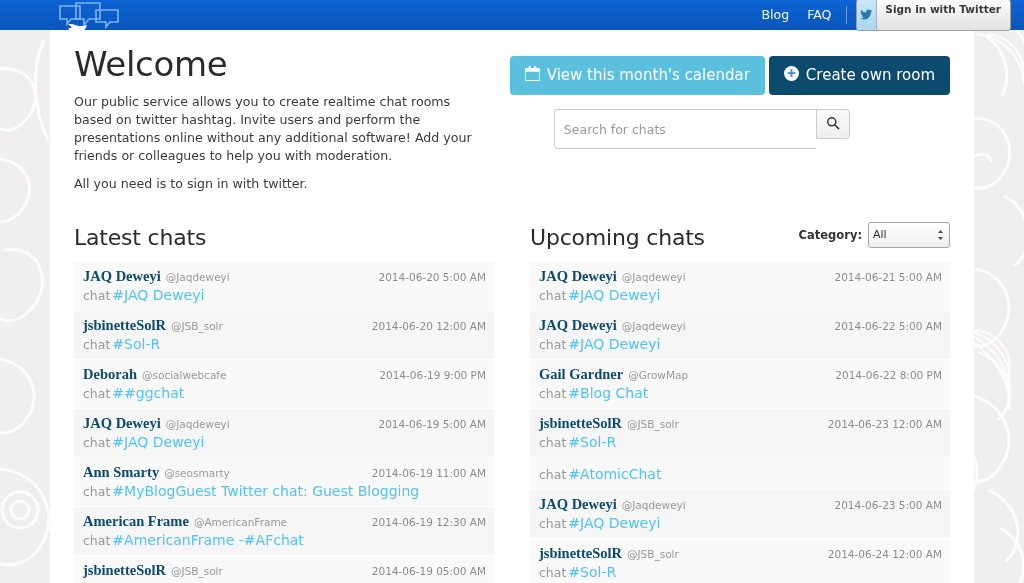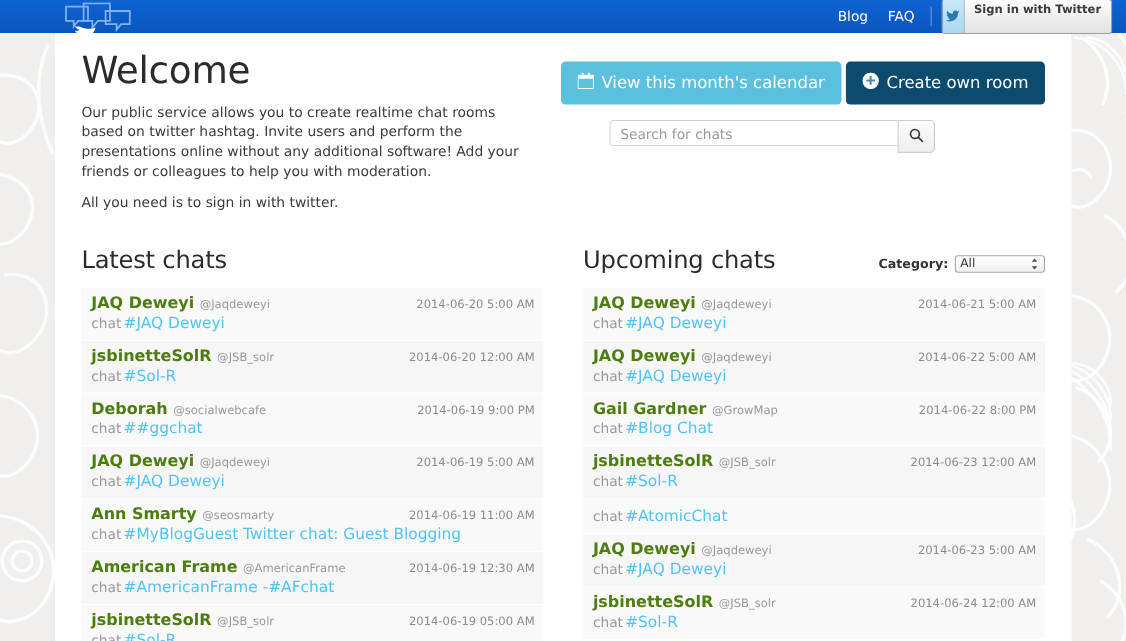--- a/index.html
+++ b/index.html
@@ -132,21 +132,21 @@
 
   .search-row {
     margin-top: 14px;
     display: flex;
     justify-content: center;
     padding-right: 56px;
   }
   .search-group { display: flex; }
   .search-input {
     width: 262px;
-    height: 24px;
+    height: 40px;
     border: 1px solid #ccc;
     border-right: none;
     border-radius: 4px 0 0 4px;
     padding: 0 9px;
     font-size: 12.5px;
     color: #555;
     font-family: inherit;
     outline: none;
     background: #fff;
   }
@@ -188,21 +188,21 @@
     gap: 6px;
     padding-bottom: 2px;
   }
   .cat-label {
     font-size: 11.5px;
     font-weight: bold;
     color: #333;
   }
   .cat-select {
     width: 82px;
-    height: 16px;
+    height: 26px;
     border: 1px solid #a6a6a6;
     border-radius: 3px;
     background: linear-gradient(to bottom,#ffffff,#f0f0f0);
     font-size: 11px;
     color: #333;
     font-family: inherit;
     padding: 0 4px;
     display: flex;
     align-items: center;
     position: relative;
@@ -223,22 +223,23 @@
     cursor: pointer;
   }
   .chat-row:nth-child(even) { background: #f6f6f6; }
   .row-top {
     display: flex;
     align-items: baseline;
   }
   .chat-name {
     font-size: 14.5px;
     font-weight: bold;
-    color: #4d7c0f;
+    color: #0c4a6e;
     white-space: nowrap;
+    font-family: Liberation Serif, serif;
   }
   .chat-handle {
     font-size: 10.5px;
     color: #999;
     margin-left: 5px;
     white-space: nowrap;
   }
   .chat-time {
     margin-left: auto;
     font-size: 10.5px;

